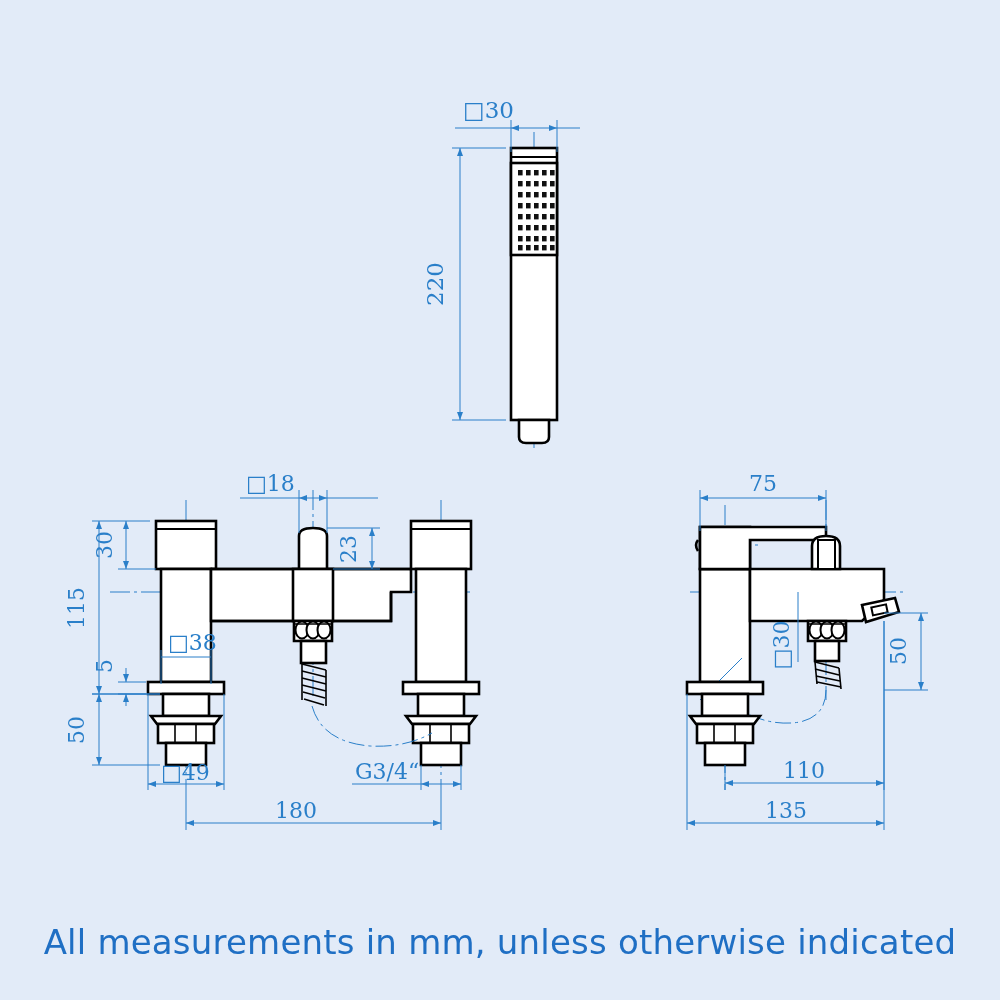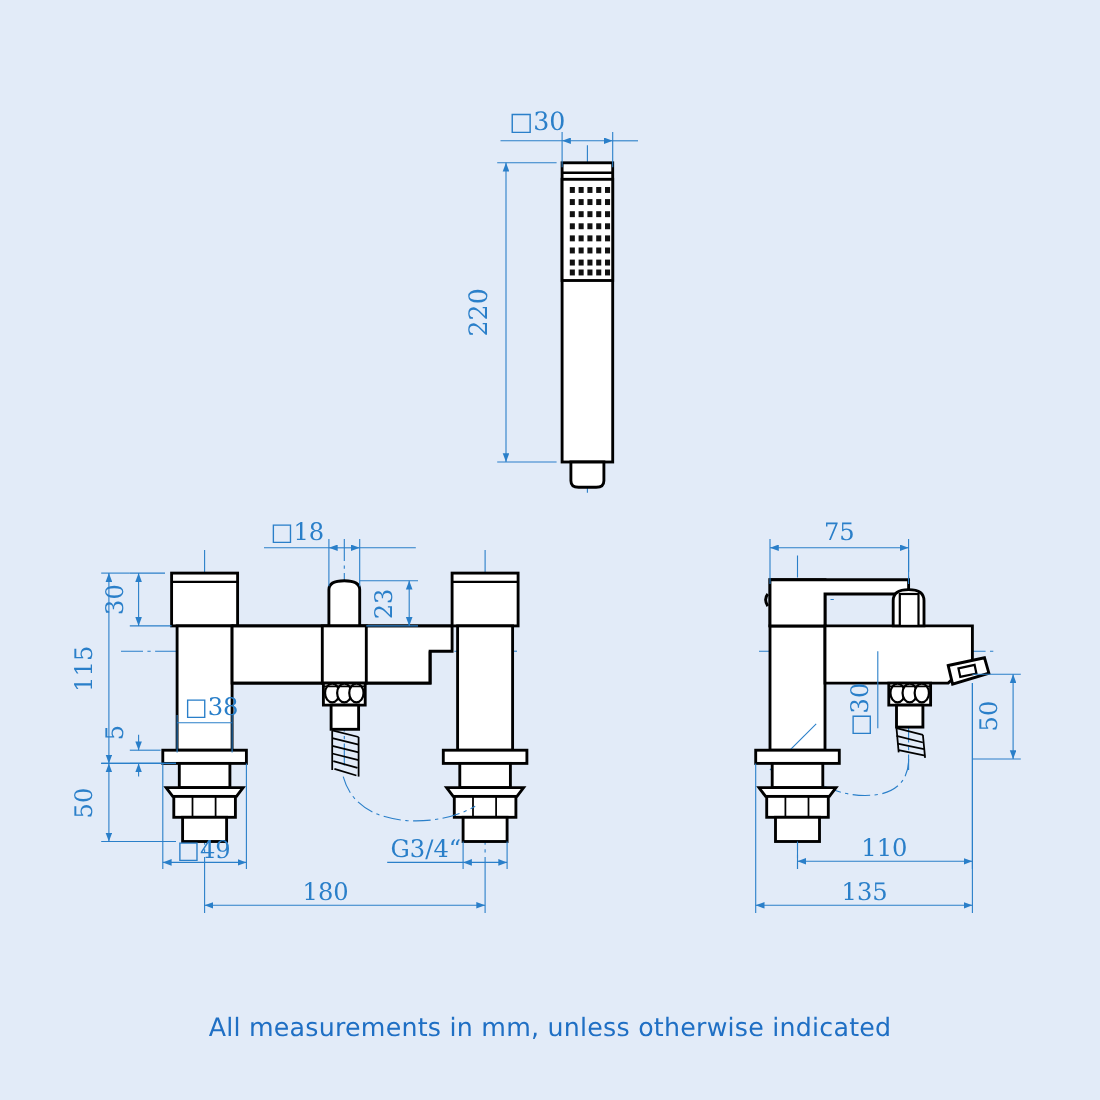--- a/index.html
+++ b/index.html
@@ -7,21 +7,21 @@
     width:1000px;height:1000px;
     background:#e2ebf8;
     font-family:"DejaVu Serif",serif;
     overflow:hidden;
   }
   #stage{position:relative;width:1000px;height:1000px;padding-left:20px;}
   svg#dwg{position:absolute;left:0;top:0;width:1000px;height:1000px;display:block;}
   .caption{
     position:absolute;left:0;top:922px;width:1000px;text-align:center;
     color:#1f6fc4;font-family:"DejaVu Sans",sans-serif;
-    font-size:23px;letter-spacing:.2px;white-space:nowrap;
+    font-size:34px;letter-spacing:.2px;white-space:nowrap;
   }
 </style>
 </head>
 <body>
 
 <div id="stage">
 
 <svg id="dwg" viewBox="0 0 1000 1000">
   <defs>
     <marker id="ar" markerWidth="9" markerHeight="9" refX="8" refY="3" orient="auto" markerUnits="userSpaceOnUse">

